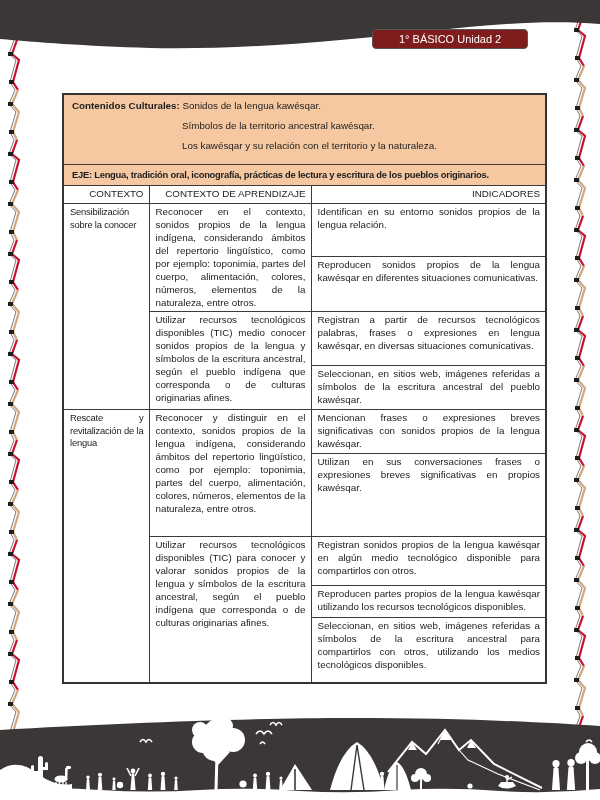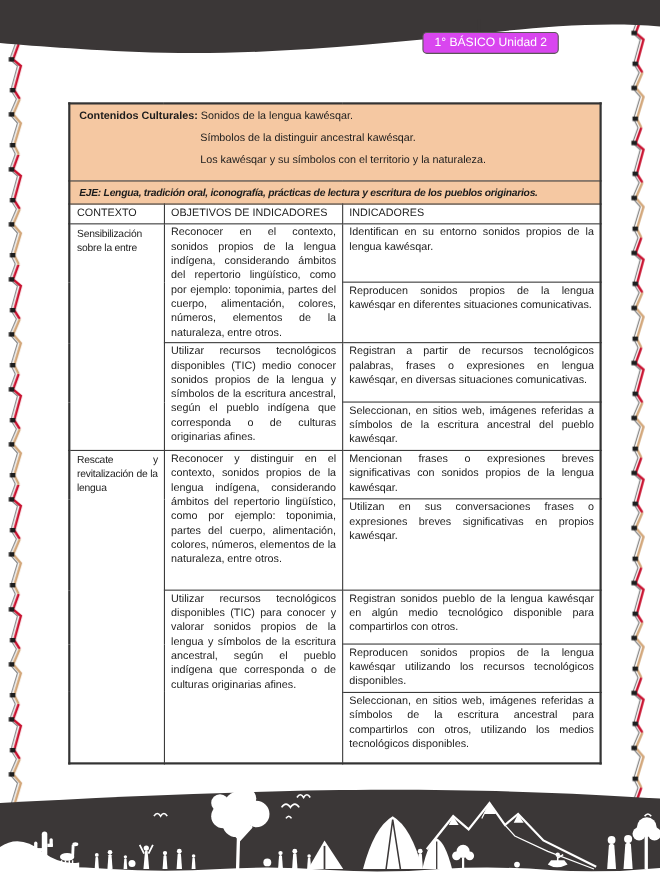--- a/index.html
+++ b/index.html
@@ -5,23 +5,23 @@
   html,body{margin:0;padding:0;}
   body{
     width:600px;height:800px;position:relative;overflow:hidden;
     background:#ffffff;
     font-family:"Liberation Sans", sans-serif;
     color:#1c1c1c;
   }
   
   .top-wave{position:absolute;top:0;left:0;width:600px;height:60px;z-index:3;}
   .unit-badge{
-    position:absolute;top:29px;left:384px;z-index:4;
-    background:#d946ef;color:#fff;border:1px solid #5a5656;border-radius:4px;
-    padding:3px 10px;font-size:11px;white-space:nowrap;
+    position:absolute;top:29px;left:372px;z-index:4;
+    background:#7f1d1d;color:#fff;border:1px solid #5a5656;border-radius:4px;
+    padding:3px 26px;font-size:11px;white-space:nowrap;
   }
   .badge-stem{position:absolute;top:18px;left:434px;width:3px;height:13px;background:#3B3737;z-index:3;}
   
   .side-border{position:absolute;z-index:1;}
   .side-border.left{left:4px;top:40px;}
   .side-border.right{left:570px;top:16px;}
   
   .table-wrap{position:absolute;left:62px;top:93px;width:483px;z-index:2;}
   table.main{
     border-collapse:collapse;table-layout:fixed;width:483px;
@@ -31,25 +31,25 @@
     border:1px solid #3b3b3b;vertical-align:top;
     padding:2px 5px 2px 6px;overflow-wrap:break-word;
   }
   table.main{border:2px solid #333;}
   .peach{background:#F5C8A2;}
   .contenidos-cell{padding:5px 8px 4px 8px !important;}
   .contenidos-line{margin-bottom:7px;}
   .contenidos-line.indent{padding-left:110px;}
   .bold{font-weight:bold;}
   .eje-cell{font-weight:bold;font-size:9.4px;letter-spacing:-0.25px;padding:4px 8px !important;}
-  th.colhead{font-weight:normal;text-align:left;font-size:9.8px;padding:2px 5px;}
+  th.colhead{font-weight:normal;text-align:right;font-size:9.8px;padding:2px 5px;}
   td.body-cell{text-align:justify;}
   td.ctx-cell{text-align:justify;font-size:9.4px;letter-spacing:-0.2px;}
   
-  .h64{height:60px;} .h21{height:17px;font-style:italic;} .h18{height:14px;}
+  .h64{height:60px;} .h21{height:17px;} .h18{height:14px;}
   .h56{height:52px;} .h58{height:54px;} .h47{height:43px;}
   .h43{height:39px;margin-left:25px;} .h87{height:83px;} .h53{height:49px;}
   .h36{height:32px;} .h69{height:65px;}
   
   .footer-art{position:absolute;left:0;bottom:0;width:600px;height:110px;z-index:3;}
 </style>
 </head>
 <body>
 
 <svg class="top-wave" viewBox="0 0 600 60">
@@ -83,37 +83,37 @@
         <col style="width:162px">
         <col style="width:235px">
       </colgroup>
     <tbody>
         <tr class="h64">
       <td colspan="3" class="peach contenidos-cell">
         <div class="contenidos-line">
           <span class="bold">Contenidos Culturales:</span>
           <span>Sonidos de la lengua kawésqar.</span>
         </div>
-        <div class="contenidos-line indent">Símbolos de la distinguir ancestral kawésqar.</div>
-        <div class="contenidos-line indent">Los kawésqar y su símbolos con el territorio y la naturaleza.</div>
+        <div class="contenidos-line indent">Símbolos de la territorio ancestral kawésqar.</div>
+        <div class="contenidos-line indent">Los kawésqar y su relación con el territorio y la naturaleza.</div>
       </td>
     </tr>
     <tr class="h21">
       <td colspan="3" class="peach eje-cell">EJE: Lengua, tradición oral, iconografía, prácticas de lectura y escritura de los pueblos originarios.</td>
     </tr>
     <tr class="h18">
       <th class="colhead">CONTEXTO</th>
-      <th class="colhead">OBJETIVOS DE INDICADORES</th>
+      <th class="colhead">CONTEXTO DE APRENDIZAJE</th>
       <th class="colhead">INDICADORES</th>
     </tr>
 
     <tr class="h56">
-      <td rowspan="4" class="ctx-cell">Sensibilización sobre la entre</td>
+      <td rowspan="4" class="ctx-cell">Sensibilización sobre la conocer</td>
       <td rowspan="2" class="body-cell">Reconocer en el contexto, sonidos propios de la lengua indígena, considerando ámbitos del repertorio lingüístico, como por ejemplo: toponimia, partes del cuerpo, alimentación, colores, números, elementos de la naturaleza, entre otros.</td>
-      <td class="body-cell">Identifican en su entorno sonidos propios de la lengua kawésqar.</td>
+      <td class="body-cell">Identifican en su entorno sonidos propios de la lengua relación.</td>
     </tr>
     <tr class="h58">
       <td class="body-cell">Reproducen sonidos propios de la lengua kawésqar en diferentes situaciones comunicativas.</td>
     </tr>
     <tr class="h58">
       <td rowspan="2" class="body-cell">Utilizar recursos tecnológicos disponibles (TIC) medio conocer sonidos propios de la lengua y símbolos de la escritura ancestral, según el pueblo indígena que corresponda o de culturas originarias afines.</td>
       <td class="body-cell">Registran a partir de recursos tecnológicos palabras, frases o expresiones en lengua kawésqar, en diversas situaciones comunicativas.</td>
     </tr>
     <tr class="h47">
       <td class="body-cell">Seleccionan, en sitios web, imágenes referidas a símbolos de la escritura ancestral del pueblo kawésqar.</td>
@@ -122,24 +122,24 @@
     <tr class="h43">
       <td rowspan="5" class="ctx-cell">Rescate y revitalización de la lengua</td>
       <td rowspan="2" class="body-cell">Reconocer y distinguir en el contexto, sonidos propios de la lengua indígena, considerando ámbitos del repertorio lingüístico, como por ejemplo: toponimia, partes del cuerpo, alimentación, colores, números, elementos de la naturaleza, entre otros.</td>
       <td class="body-cell">Mencionan frases o expresiones breves significativas con sonidos propios de la lengua kawésqar.</td>
     </tr>
     <tr class="h87">
       <td class="body-cell">Utilizan en sus conversaciones frases o expresiones breves significativas en propios kawésqar.</td>
     </tr>
     <tr class="h53">
       <td rowspan="3" class="body-cell">Utilizar recursos tecnológicos disponibles (TIC) para conocer y valorar sonidos propios de la lengua y símbolos de la escritura ancestral, según el pueblo indígena que corresponda o de culturas originarias afines.</td>
-      <td class="body-cell">Registran sonidos pueblo de la lengua kawésqar en algún medio tecnológico disponible para compartirlos con otros.</td>
+      <td class="body-cell">Registran sonidos propios de la lengua kawésqar en algún medio tecnológico disponible para compartirlos con otros.</td>
     </tr>
     <tr class="h36">
-      <td class="body-cell">Reproducen sonidos propios de la lengua kawésqar utilizando los recursos tecnológicos disponibles.</td>
+      <td class="body-cell">Reproducen partes propios de la lengua kawésqar utilizando los recursos tecnológicos disponibles.</td>
     </tr>
     <tr class="h69">
       <td class="body-cell">Seleccionan, en sitios web, imágenes referidas a símbolos de la escritura ancestral para compartirlos con otros, utilizando los medios tecnológicos disponibles.</td>
     </tr>
   </tbody>
     </table>
 </div>
 
 <svg class="footer-art" viewBox="0 0 600 110">
   <defs>

